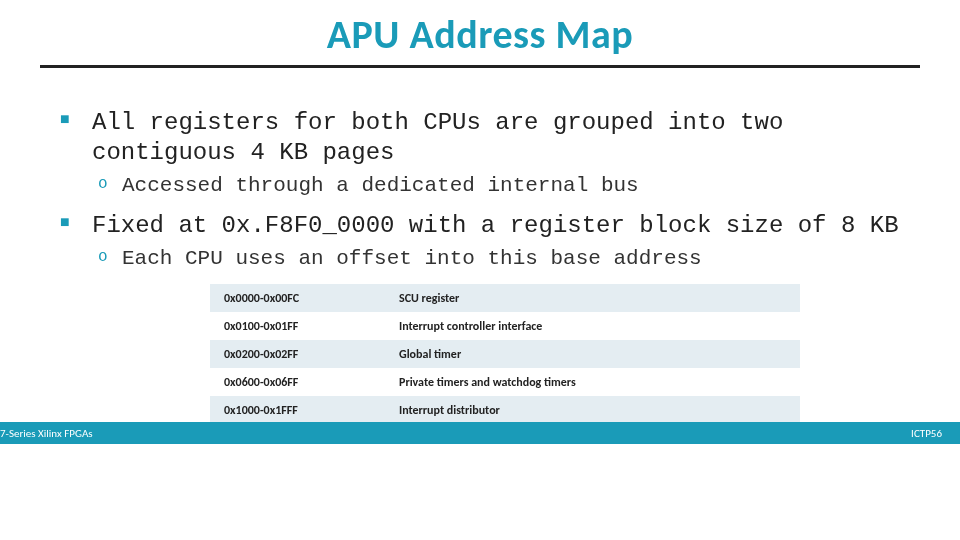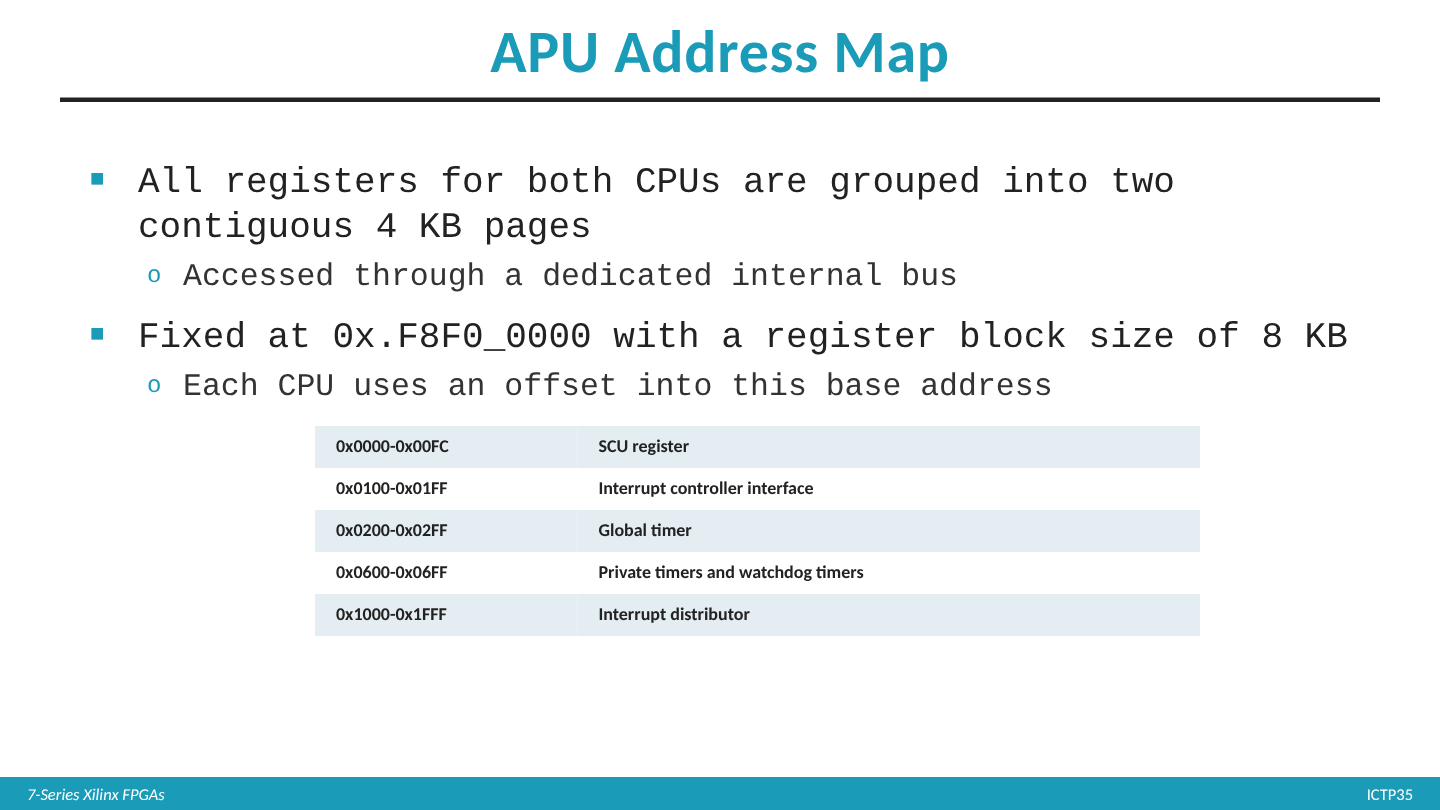--- a/index.html
+++ b/index.html
@@ -1,17 +1,17 @@
 <!DOCTYPE html>
 <html><head>
 <meta charset="utf-8">
 <style>
   * { margin: 0; padding: 0; box-sizing: border-box; }
   html, body { width: 960px; height: 540px; font-family: "Segoe UI", Calibri, Arial, sans-serif; background: #fff; overflow: hidden; }
-  .slide { width: 960px; height: 540px; position: relative; }
+  .slide { width: 960px; height: 444px; position: relative; }
   .title {
     text-align: center;
     font-size: 40px;
     font-weight: 700;
     color: #1a9bb8;
     padding-top: 10px;
     padding-bottom: 6px;
     letter-spacing: 0.5px;
   }
   .title-underline {
@@ -73,21 +73,21 @@
   .footer {
     position: absolute;
     left: 0; right: 0; bottom: 0;
     height: 22px;
     background: #1a9bb8;
     color: #fff;
     font-size: 11px;
     display: flex;
     align-items: center;
   }
-  .footer .fl { padding-left: 18px; flex: 0 0 auto; font-style: italic; }
+  .footer .fl { flex: 0 0 auto; }
   .footer .fc { flex: 1 1 auto; text-align: right; }
   .footer .fr { padding-right: 18px; flex: 0 0 auto; }
 </style>
 </head>
 <body>
 <div class="slide">
 
   <div class="title">APU Address Map</div>
   <div class="title-underline"></div>
 
@@ -129,15 +129,15 @@
         <td class="addr">0x1000-0x1FFF</td>
         <td>Interrupt distributor</td>
       </tr>
     </tbody>
       </table>
   </div>
 
   <div class="footer">
     <div class="fl">7-Series Xilinx FPGAs</div>
     <div class="fc">ICTP</div>
-    <div class="fr">35</div>
+    <div class="fr">56</div>
   </div>
 </div>
 
 </body></html>

